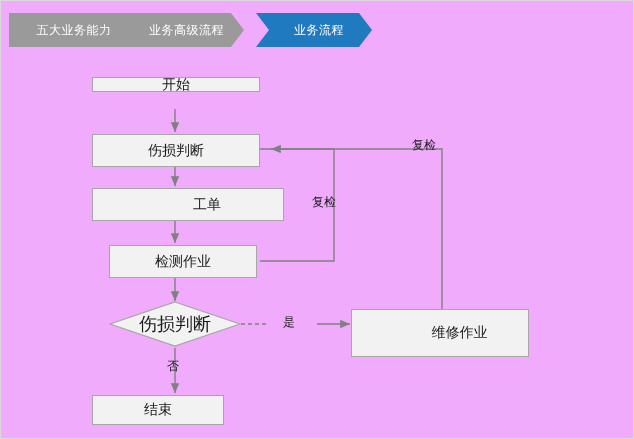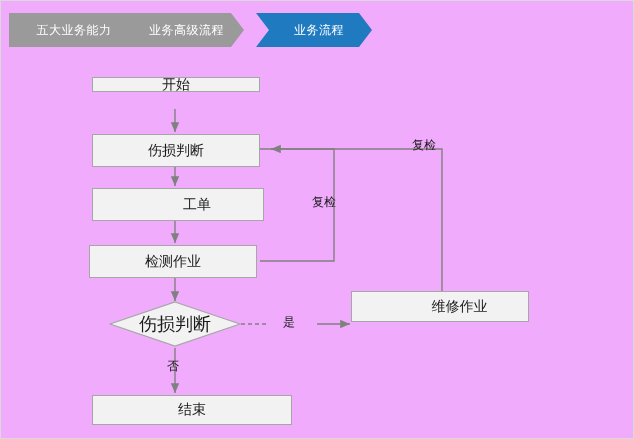--- a/index.html
+++ b/index.html
@@ -153,40 +153,40 @@
   </svg>
 
   <div class="node box" style="left:91px;top:76px;width:168px;height:15px;">
     <span>开始</span>
   </div>
 
   <div class="node box" style="left:91px;top:133px;width:168px;height:33px;">
     <span>伤损判断</span>
   </div>
 
-  <div class="node box" style="left:91px;top:187px;width:172px;height:33px;padding-left:38px;">
+  <div class="node box" style="left:91px;top:187px;width:192px;height:33px;padding-left:38px;">
     <span>工单</span>
   </div>
 
-  <div class="node box" style="left:88px;top:244px;width:168px;height:33px;">
+  <div class="node box" style="left:108px;top:244px;width:148px;height:33px;">
     <span>检测作业</span>
   </div>
 
   <div class="diamond-wrap" style="left:108px;top:300px;">
     <svg width="132" height="46" viewBox="0 0 132 46" xmlns="http://www.w3.org/2000/svg">
       <polygon points="66,1 131,23 66,45 1,23" fill="#f2f2f2" stroke="#a6a6a6" stroke-width="1.2"></polygon>
     </svg>
     <div class="diamond-label">伤损判断</div>
   </div>
 
-  <div class="node box" style="left:350px;top:290px;width:178px;height:31px;padding-left:39px;">
+  <div class="node box" style="left:350px;top:308px;width:178px;height:48px;padding-left:39px;">
     <span>维修作业</span>
   </div>
 
-  <div class="node box" style="left:91px;top:394px;width:200px;height:30px;">
+  <div class="node box" style="left:91px;top:394px;width:132px;height:30px;">
     <span>结束</span>
   </div>
 
   <div class="flabel" style="left:311px;top:193px;">复检</div>
 
   <div class="flabel" style="left:411px;top:136px;">复检</div>
 
   <div class="flabel" style="left:282px;top:313px;">是</div>
 
   <div class="flabel" style="left:166px;top:357px;">否</div>

